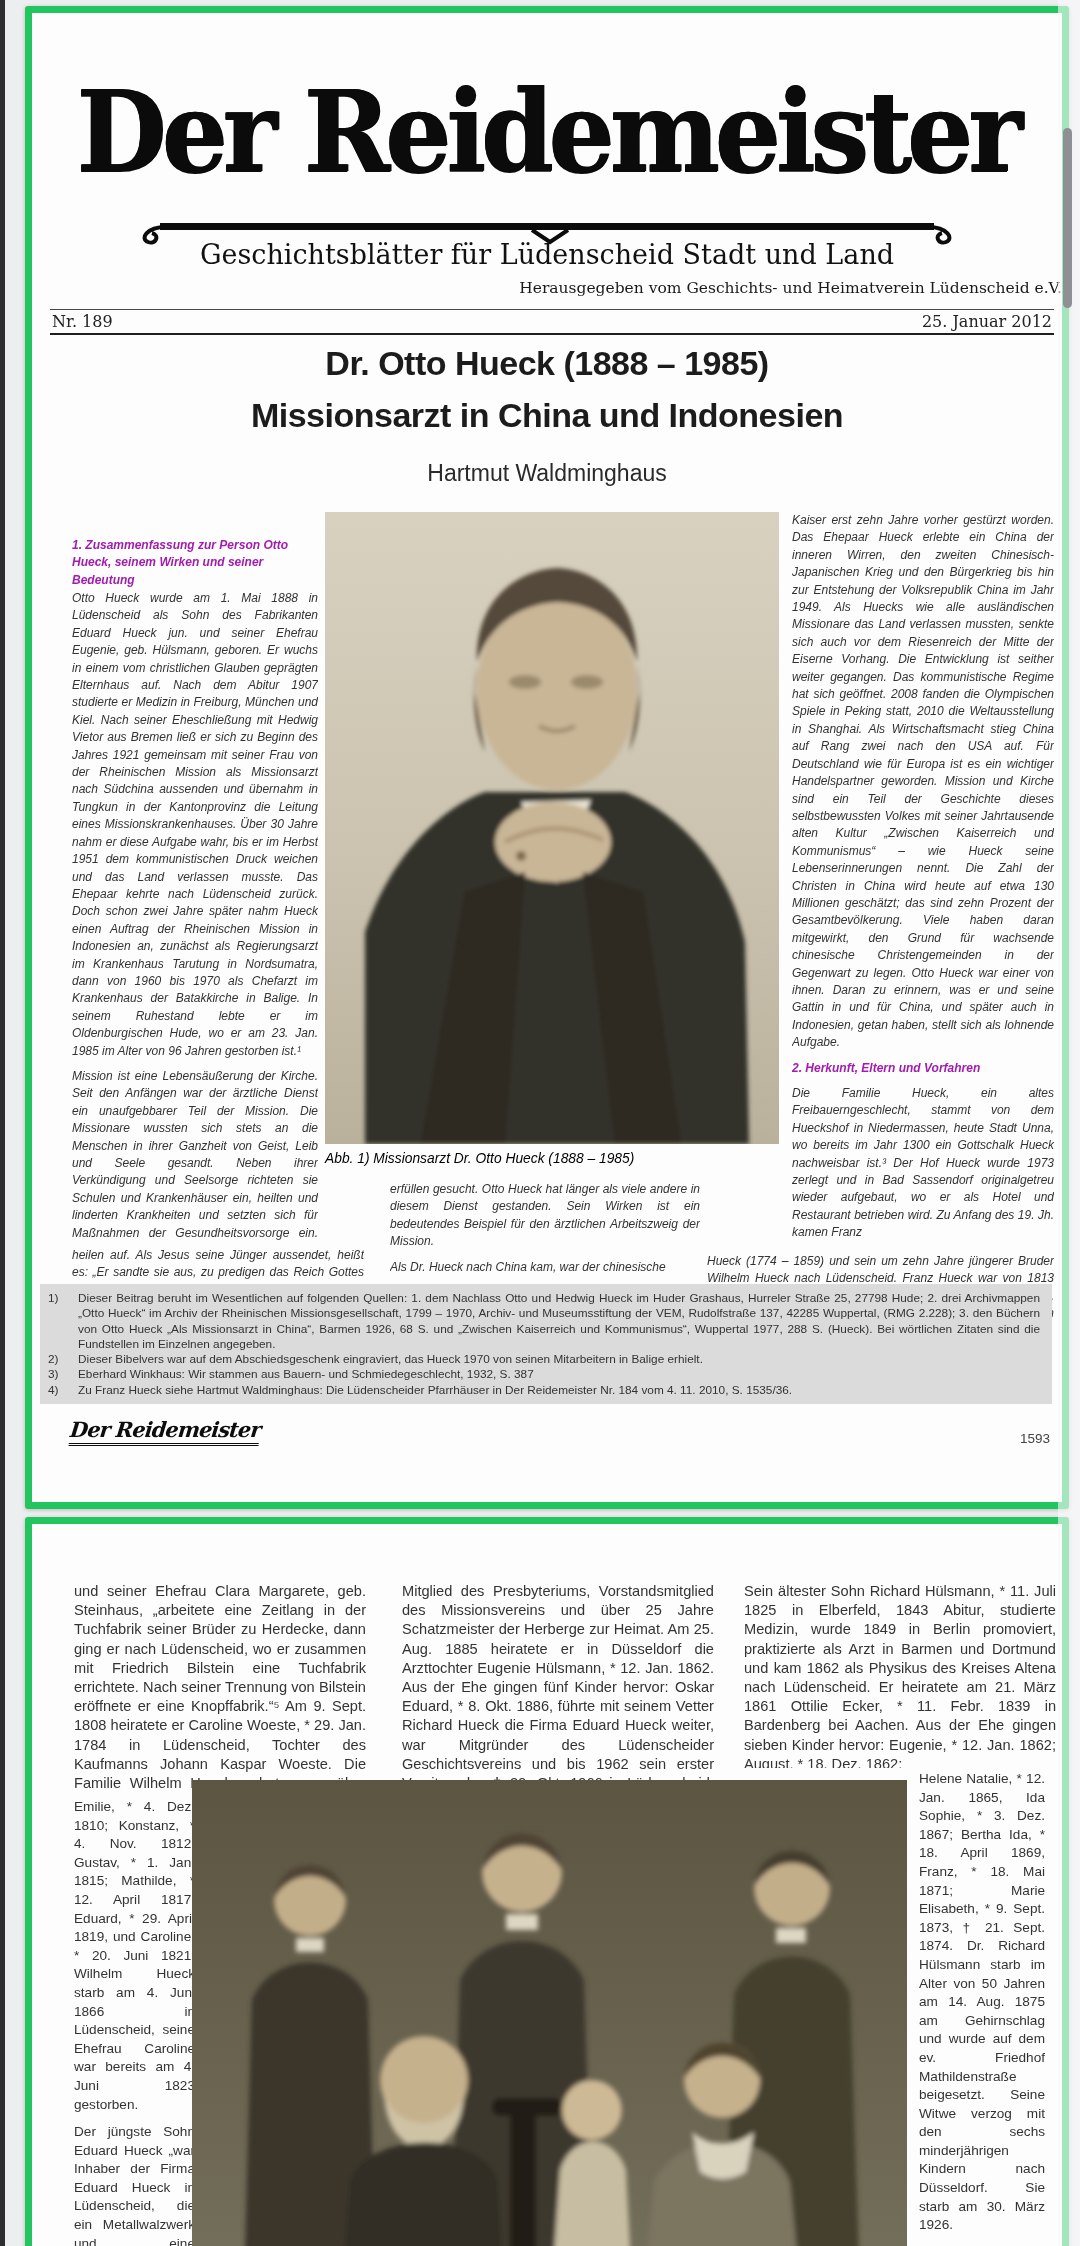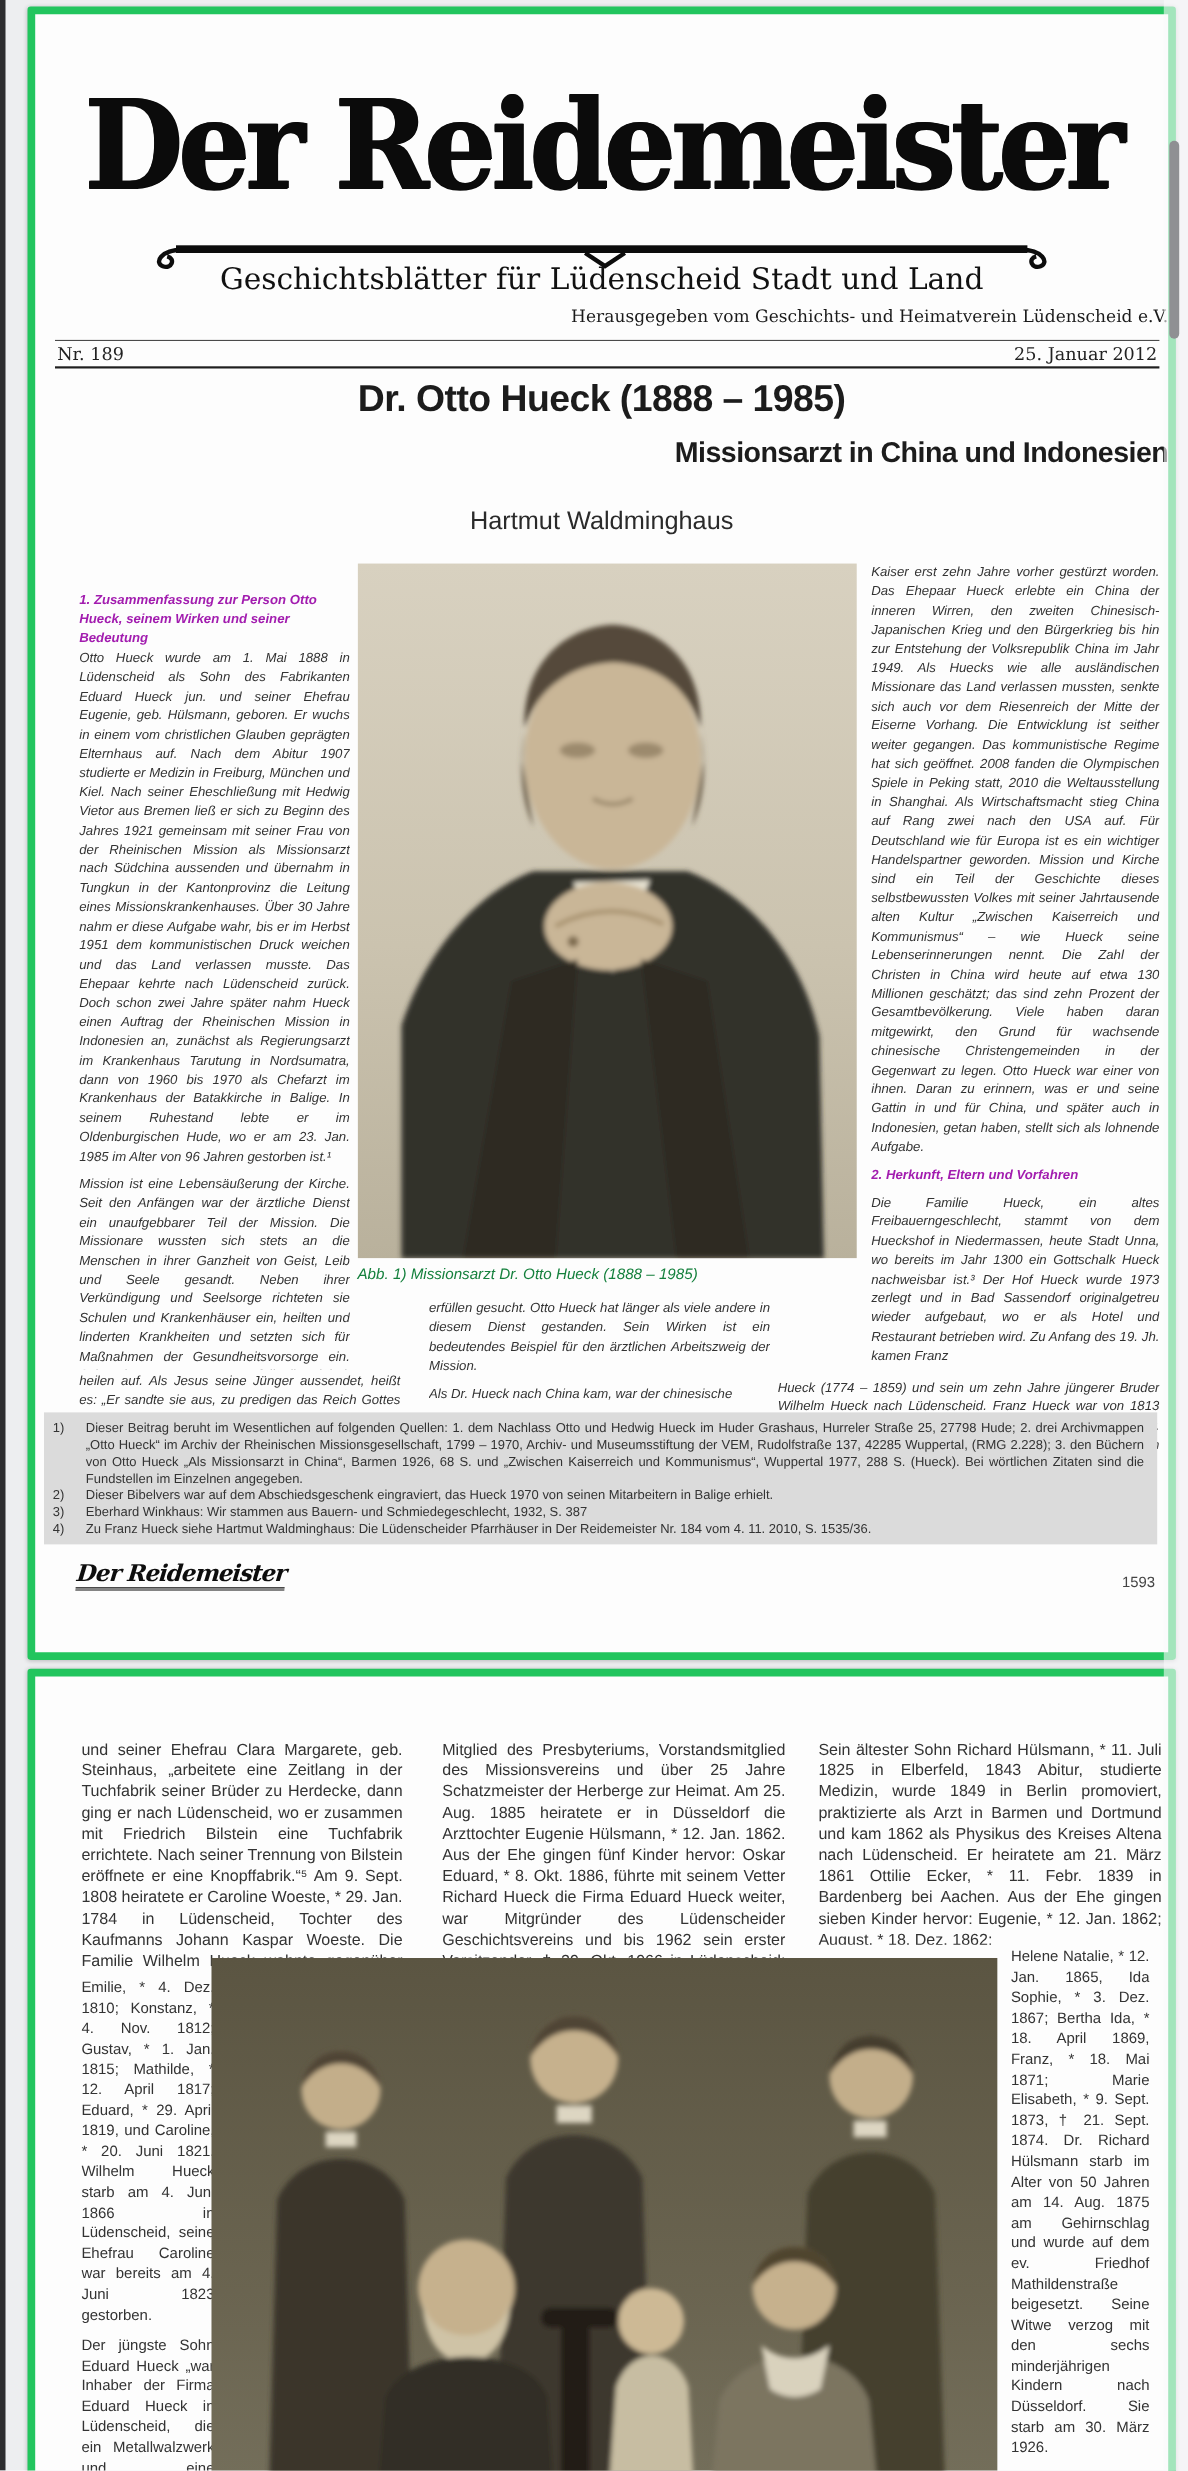--- a/index.html
+++ b/index.html
@@ -30,29 +30,29 @@
   .rule-thin{left:18px;right:8px;top:296px;height:1px;background:#4a4a4a;}
   .rule-thick{left:18px;right:8px;top:320px;height:2px;background:#1f1f1f;}
   .issue-row{
     left:20px;right:10px;top:299px;height:20px;
     font-family:"DejaVu Serif",serif;font-size:16px;color:#222;
   }
   .issue-row .issue{float:left;}
   .issue-row .date{float:right;}
   
   .title-1{left:0;right:0;top:331px;text-align:center;font-size:34px;font-weight:bold;color:#1c1c1c;letter-spacing:-.5px;}
-  .title-2{left:0;right:0;top:383px;text-align:right;font-size:26px;font-weight:bold;color:#1c1c1c;letter-spacing:-.5px;}
+  .title-2{left:0;right:0;top:383px;text-align:center;font-size:34px;font-weight:bold;color:#1c1c1c;letter-spacing:-.5px;}
   .author{left:0;right:0;top:447px;text-align:center;font-size:23px;color:#2a2a2a;}
   
   .bt{font-size:12px;line-height:17.4px;text-align:justify;color:#333;overflow:hidden;font-style:italic;}
   .bt p{margin:0 0 8px 0;}
   .bt2{font-size:14.6px;line-height:19.2px;text-align:justify;color:#333;overflow:hidden;}
   .bt2 p{margin:0 0 9px 0;}
   .sec-head{font-weight:bold;color:#a21caf;text-align:left;}
-  .caption{font-size:13.8px;font-style:italic;color:#15803d;}
+  .caption{font-size:13.8px;font-style:italic;color:#000000;}
   
   .fnbox{background:#dbdbdb;padding:7px 12px 6px 8px;}
   .fnrow{display:flex;font-size:11.8px;line-height:15.3px;color:#333;text-align:justify;}
   .fnrow .fnnum{flex:0 0 30px;}
   .fnrow .fntext{flex:1;}
   
   .footer-logo{
     font-family:"DejaVu Serif",serif;font-weight:bold;font-style:italic;font-size:21px;color:#0d0d0d;
     border-bottom:3px double #0d0d0d;padding-bottom:1px;display:inline-block;letter-spacing:-1px;
   }

